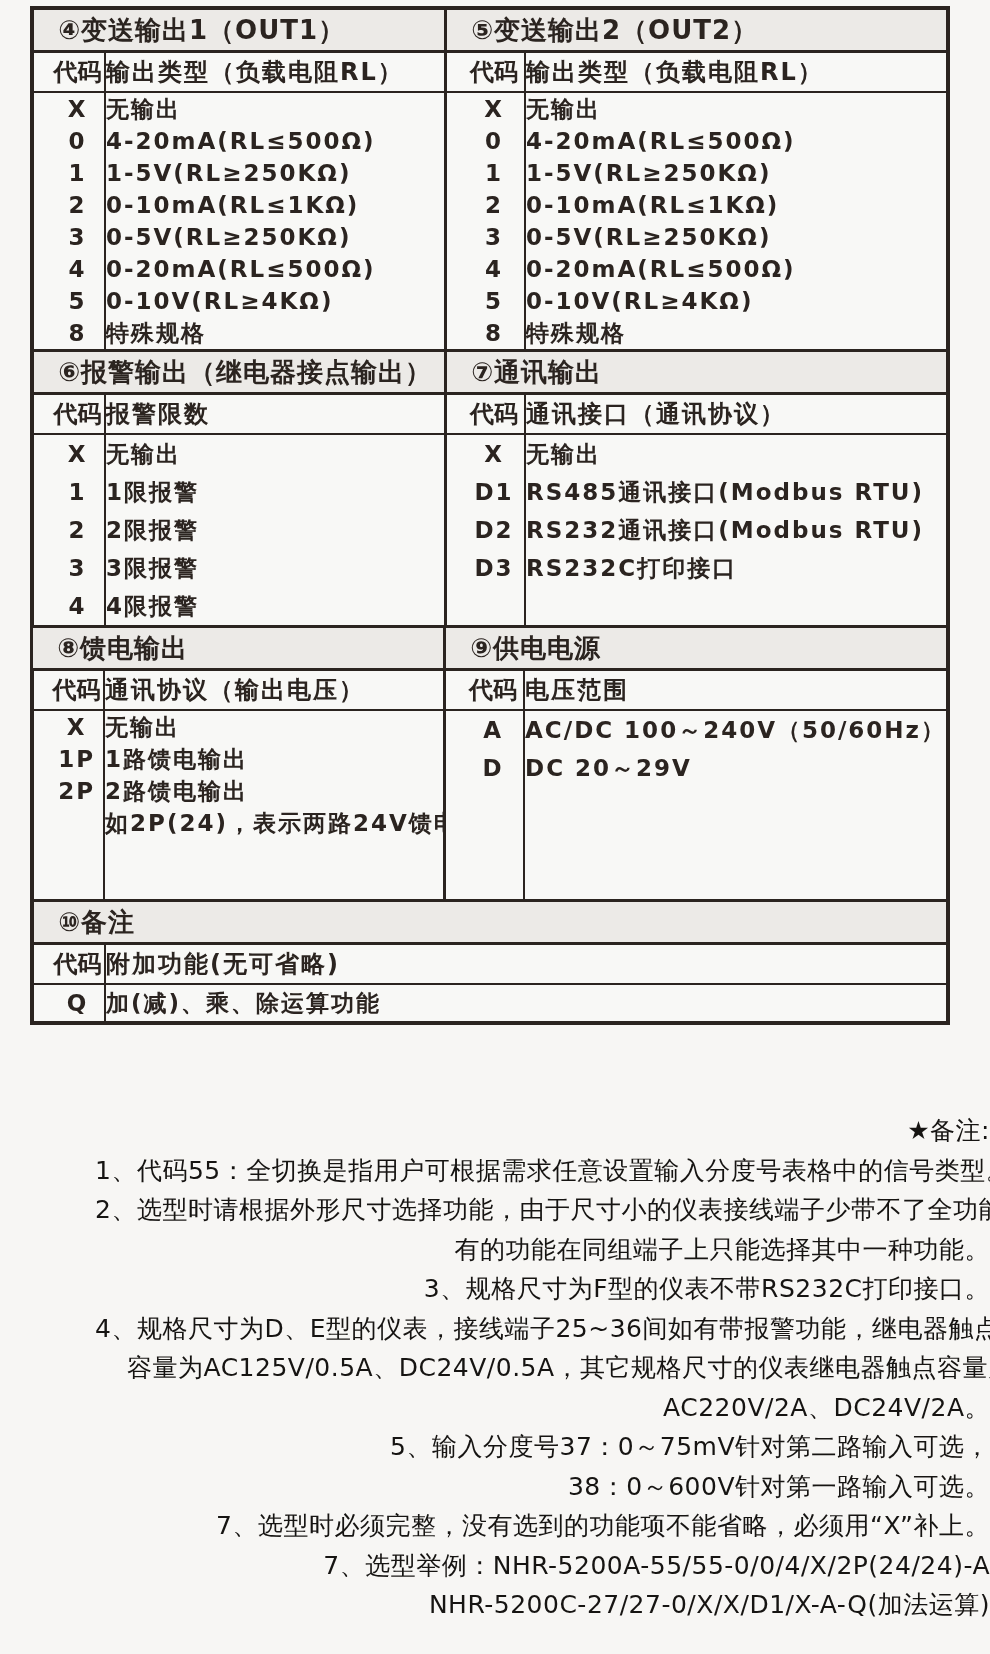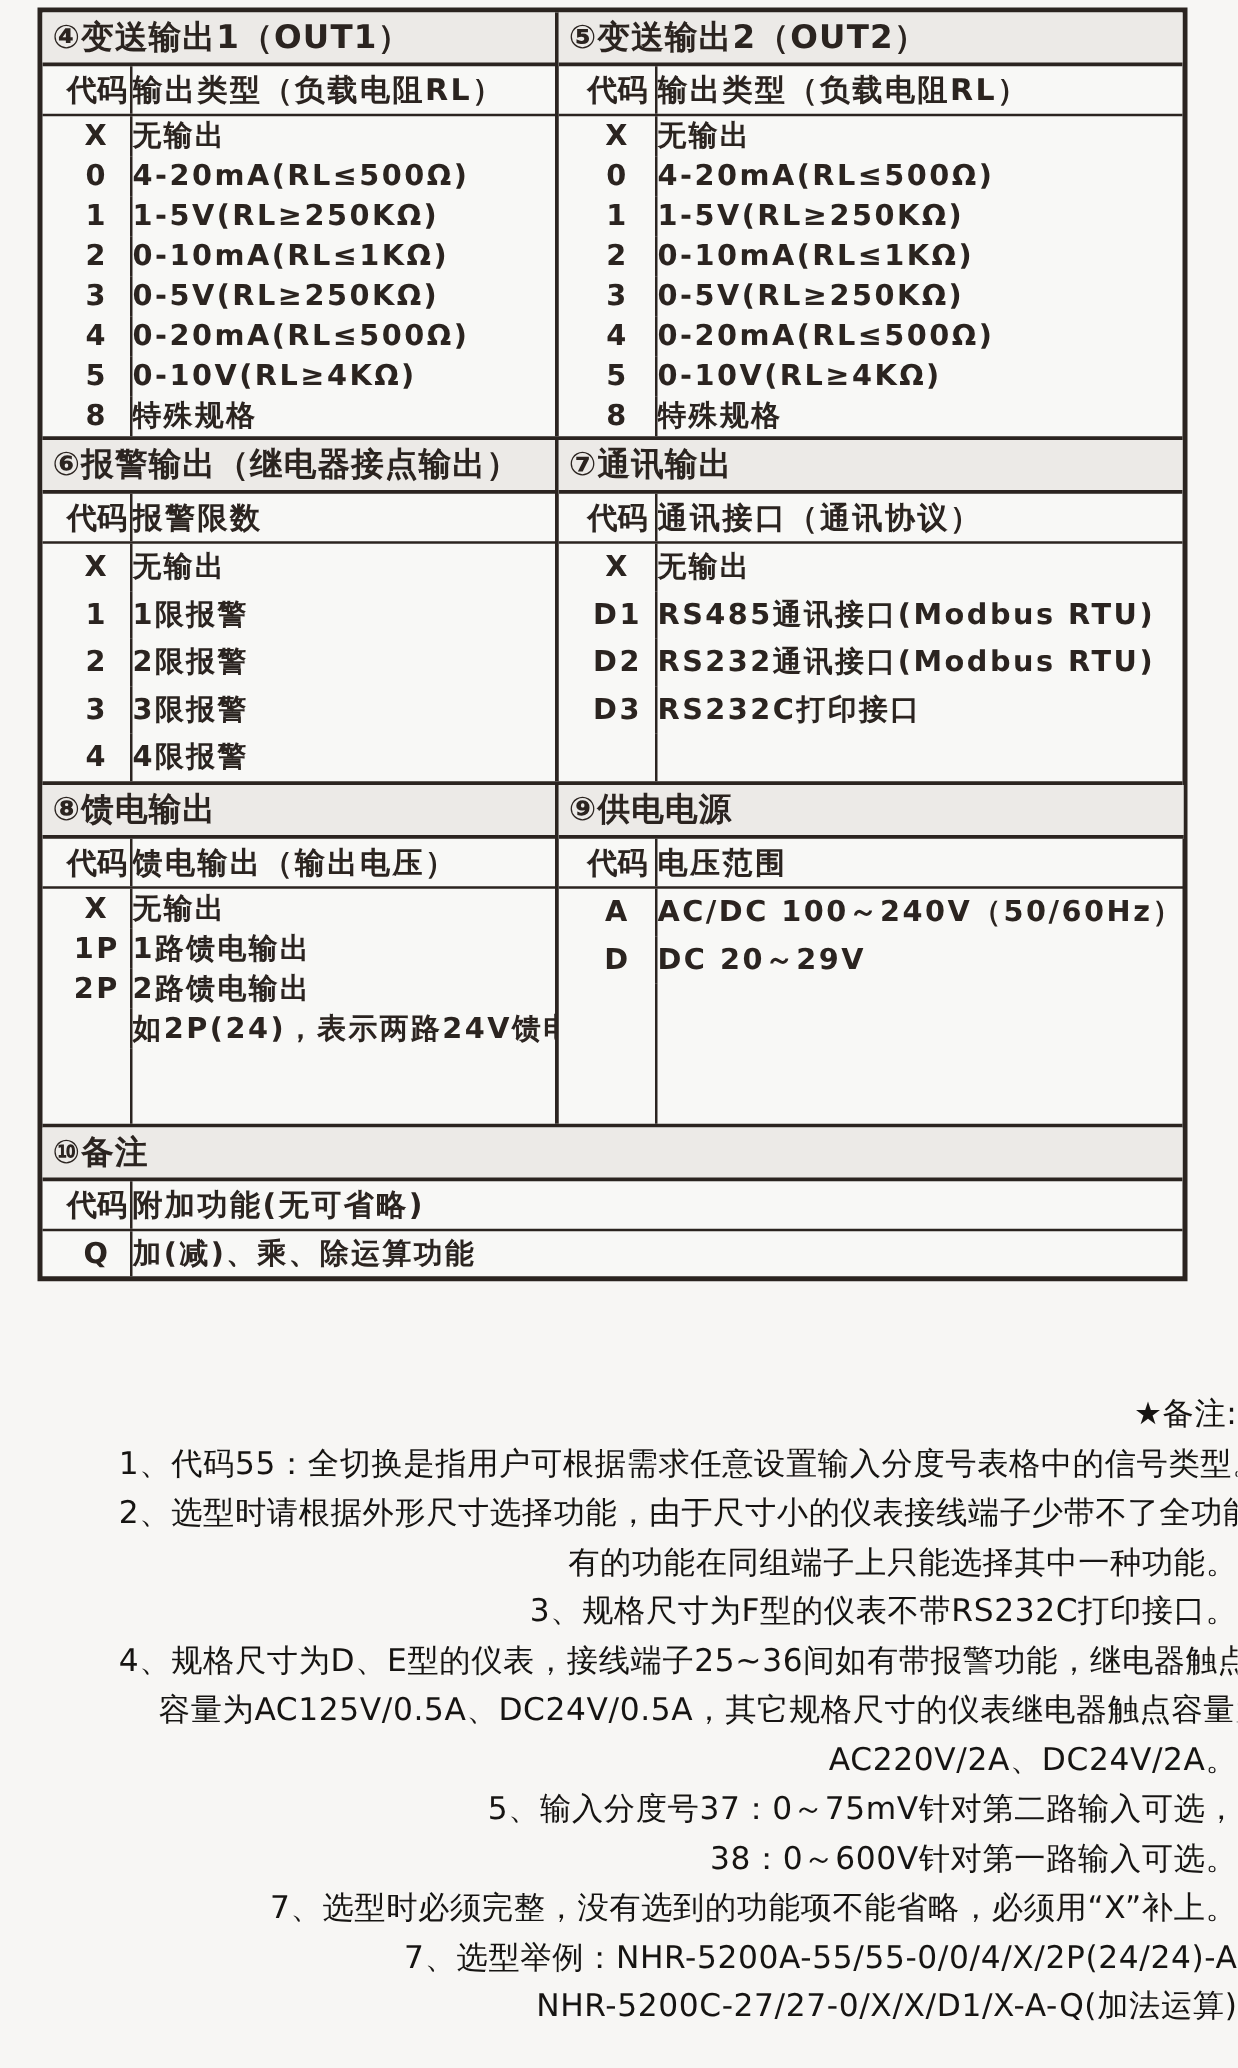--- a/index.html
+++ b/index.html
@@ -12,27 +12,27 @@
   }
   
   .table-wrap{
     margin:6px 0 0 30px;
     width:920px;
     border:4px solid #2b2420;
     background:#f8f8f6;
     box-sizing:border-box;
   }
   .pair{display:flex;align-items:stretch;}
-  .pair + .pair, .sec-full{border-top:3px solid #2b2420;}
+  .pair + .pair, .sec-full{border-top:3px solid #2b2420;justify-content:flex-end;}
   .sec{display:flex;flex-direction:column;box-sizing:border-box;}
   .sec-left{flex:0 0 410px;width:410px;}
   .sec-right{flex:1;border-left:3px solid #2b2420;}
   .sec-header{
     height:40px;line-height:40px;
-    padding-left:8px;
+    padding-left:24px;
     background:#eceae7;
     border-bottom:3px solid #2b2420;
     font-size:26px;font-weight:bold;letter-spacing:1px;
     white-space:nowrap;overflow:hidden;
   }
   .subhead{
     display:flex;
     border-bottom:2px solid #2b2420;
     font-weight:bold;font-size:24px;
     height:38px;line-height:38px;
@@ -263,21 +263,21 @@
         </div>
       </div>
     </div>
   </div>
 
   <div class="pair">
     <div class="sec sec-left">
       <div class="sec-header">⑧馈电输出</div>
       <div class="subhead">
         <div class="code">代码</div>
-        <div class="desc">馈电输出（输出电压）</div>
+        <div class="desc">通讯协议（输出电压）</div>
       </div>
       <div class="body rows-a minh-feed">
 
           <div class="row">
             <div class="code">X</div>
             <div class="desc">无输出</div>
           </div>
 
           <div class="row">
             <div class="code">1P</div>

